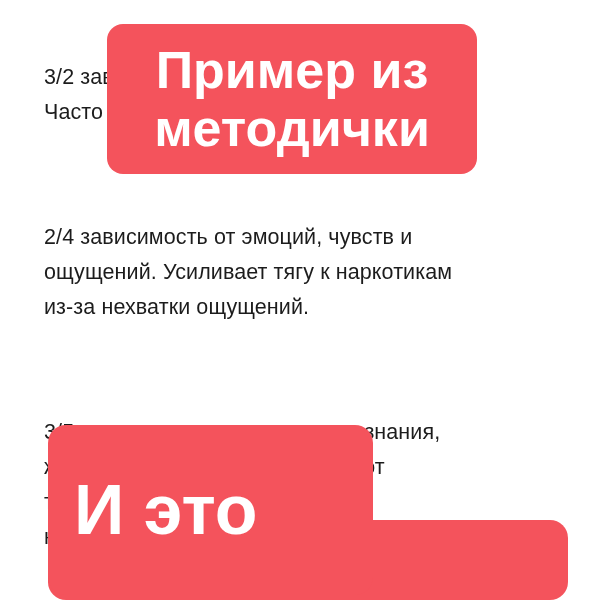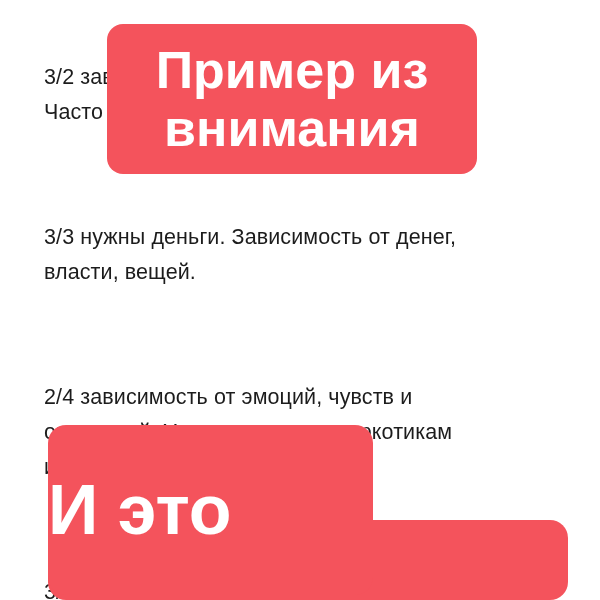--- a/index.html
+++ b/index.html
@@ -70,55 +70,54 @@
   }
   .sticker-2 {
     left: 48px;
     top: 425px;
     width: 325px;
     height: 170px;
     font-size: 70px;
     line-height: 78px;
     border-radius: 18px;
     justify-content: flex-start;
+    padding-left: 26px;
   }
   .sticker-3 {
     left: 48px;
     top: 520px;
     width: 520px;
     height: 80px;
     border-radius: 18px;
     font-size: 1px;
     color: #f4535c;
   }
 </style>
 </head>
 <body>
 
 <div id="screen">
 
   <div class="doc-text">
     <p class="para">3/2 зависимость от семьи, от отношений.
 Часто</p>
-    <p class="para">3/3 нужны деньги. Зависимость от денег,
-власти, вещей.</p>
     <p class="para">2/4 зависимость от эмоций, чувств и
 ощущений. Усиливает тягу к наркотикам
 из-за нехватки ощущений.</p>
     <p class="para">3/5 зависимость от славы и признания,
 жажда внимания. Зависимость от
 творчества и его оценке, острая
 необходимость самовыражения.</p>
     
   </div>
 
   <div class="sticker sticker-1">
     <span class="sticker-lines">
       <span class="line">Пример из</span>
-      <span class="line">внимания</span>
+      <span class="line">методички</span>
     </span>
   </div>
 
   <div class="sticker sticker-3">
     <span></span>
   </div>
 
   <div class="sticker sticker-2">
     <span class="line">И это</span>
   </div>

